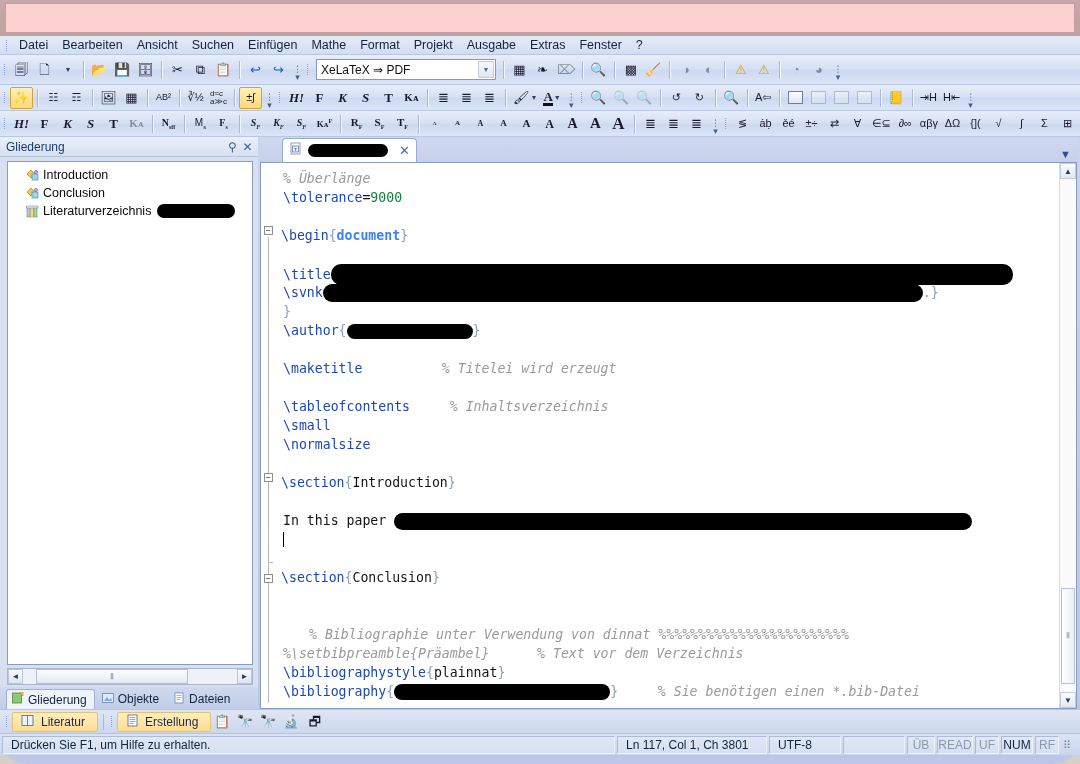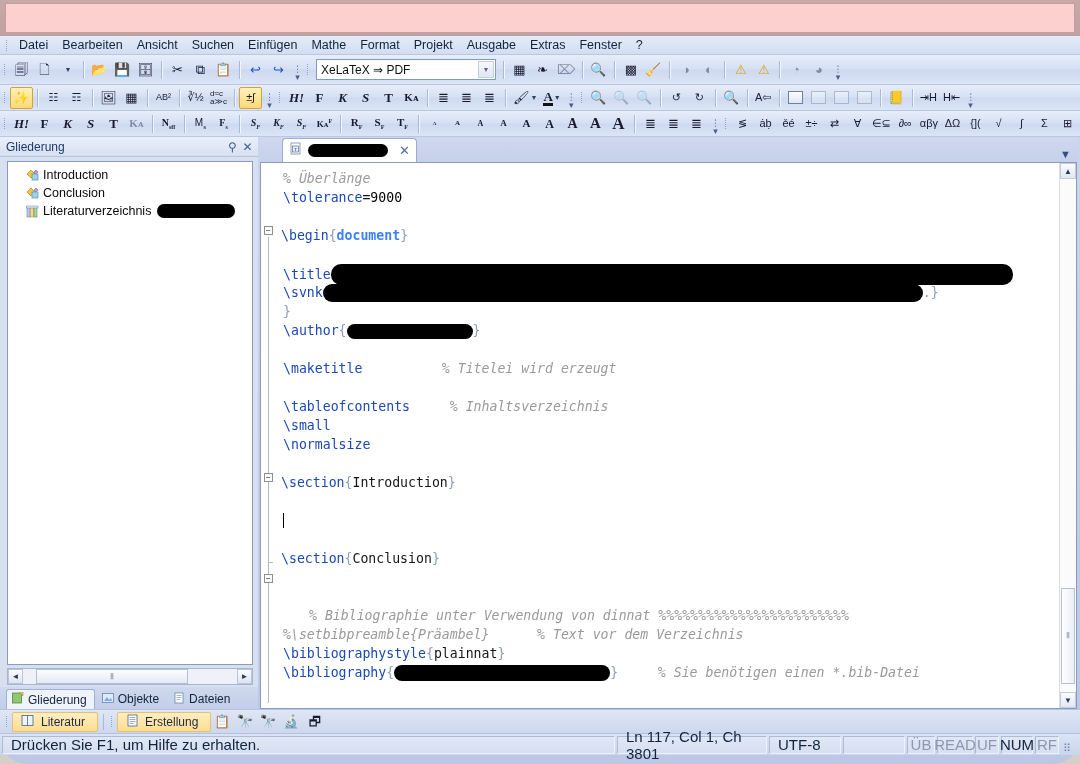--- a/index.html
+++ b/index.html
@@ -112,21 +112,21 @@
 
   .edit-area { flex:1; display:flex; background:#fff; border:1px solid #8a9cbd; position:relative; }
   .code { flex:1; position:relative; overflow:hidden;
     font-family:"DejaVu Sans Mono","Liberation Mono", monospace;
     font-size:13.2px; line-height:19px; padding:6px 0 0 2px; }
   .ln { height:19px; white-space:pre; position:relative; }
   .cmd { color:#1b48b5; }
   .brc { color:#8aa0bd; }
   .kw  { color:#3b82f6; font-weight:bold; }
   .arg { color:#161616; }
-  .num { color:#000000; }
+  .num { color:#15803d; }
   .cmt { color:#9a9a9a; font-style:italic; }
   .txt { color:#141414; }
   .caret { display:inline-block; width:1px; height:15px; background:#000;
     vertical-align:-3px; }
   .fold { position:absolute; left:3px; width:9px; height:9px; border:1px solid #8e8e8e;
     background:#fff; color:#333; font-size:8px; line-height:7px; text-align:center; }
   .foldline { position:absolute; left:7px; width:1px; background:#b9b9b9; }
   .foldend { position:absolute; left:7px; width:5px; height:1px; background:#b9b9b9; }
 
   .vscroll { width:17px; background:#f4f4f4; border-left:1px solid #dcdcdc;
@@ -148,21 +148,21 @@
   .bbtn { height:20px; display:flex; align-items:center; gap:6px; padding:0 12px 0 8px;
     font-size:12px; color:#1c2a46; cursor:default;
     background:linear-gradient(180deg,#ffe7a8,#ffd徐); }
   .bbtn { background:linear-gradient(180deg,#ffeec0 0%, #ffdd90 100%);
     border:1px solid #e5c173; border-radius:2px; }
   .bsep { width:1px; height:16px; background:#a9b8d8; margin:0 5px; }
 
   
   .statusbar { height:22px; display:flex; align-items:center;
     background:linear-gradient(180deg,#dbe4f5,#c9d5ec); border-top:1px solid #b4c2df;
-    font-size:15px; color:#10243e; }
+    font-size:12px; color:#10243e; }
   .st-cell { height:18px; display:flex; align-items:center; padding:0 8px;
     border:1px solid #aebbd6; border-right-color:#eef2fa; border-bottom-color:#eef2fa;
     margin-right:2px; background:rgba(255,255,255,.22); }
   .st-msg { flex:1; margin-left:2px; }
   .st-flag { width:28px; justify-content:center; color:#8c98ad; padding:0 2px; }
   .st-flag.on { color:#10243e; }
   .grip2 { width:14px; height:14px; margin:0 3px 0 2px; position:relative; }
   .grip2:before { content:"⠿"; font-size:11px; color:#7b88a3; }
 </style>
 </head>
@@ -675,20 +675,21 @@
               <div class="ln" style="padding-left: 2px;"><span class="cmd">\author</span><span class="brc">{</span><span class="rk" style="width: 126px; height: 15px;"></span><span class="brc">}</span></div>
               <div class="ln" style="padding-left: 2px;"></div>
               <div class="ln" style="padding-left: 2px;"><span class="cmd">\maketitle</span><span class="txt">          </span><span class="cmt">% Titelei wird erzeugt</span></div>
               <div class="ln" style="padding-left: 2px;"></div>
               <div class="ln" style="padding-left: 2px;"><span class="cmd">\tableofcontents</span><span class="txt">     </span><span class="cmt">% Inhaltsverzeichnis</span></div>
               <div class="ln" style="padding-left: 2px;"><span class="cmd">\small</span></div>
               <div class="ln" style="padding-left: 2px;"><span class="cmd">\normalsize</span></div>
               <div class="ln" style="padding-left: 2px;"></div>
               <div class="ln"><span class="cmd">\section</span><span class="brc">{</span><span class="arg">Introduction</span><span class="brc">}</span></div>
               <div class="ln" style="padding-left: 2px;"></div>
+              <div class="ln" style="padding-left: 2px;"><span class="txt">In this paper </span><span class="rk" style="width: 578px; height: 17px;"></span></div>
               <div class="ln" style="padding-left: 2px;"><span class="caret"></span></div>
               <div class="ln" style="padding-left: 2px;"></div>
               <div class="ln"><span class="cmd">\section</span><span class="brc">{</span><span class="arg">Conclusion</span><span class="brc">}</span></div>
               <div class="ln" style="padding-left: 2px;"></div>
               <div class="ln" style="padding-left: 2px;"></div>
               <div class="ln" style="padding-left: 2px; margin-left: 26px;"><span class="cmt">% Bibliographie unter Verwendung von dinnat %%%%%%%%%%%%%%%%%%%%%%%%</span></div>
               <div class="ln" style="padding-left: 2px;"><span class="cmt">%\setbibpreamble{Präambel}</span><span class="txt">      </span><span class="cmt">% Text vor dem Verzeichnis</span></div>
               <div class="ln" style="padding-left: 2px;"><span class="cmd">\bibliographystyle</span><span class="brc">{</span><span class="arg">plainnat</span><span class="brc">}</span></div>
               <div class="ln" style="padding-left: 2px;"><span class="cmd">\bibliography</span><span class="brc">{</span><span class="rk" style="width: 216px; height: 16px;"></span><span class="brc">}</span><span class="txt">     </span><span class="cmt">% Sie benötigen einen *.bib-Datei</span></div>
             </div>

